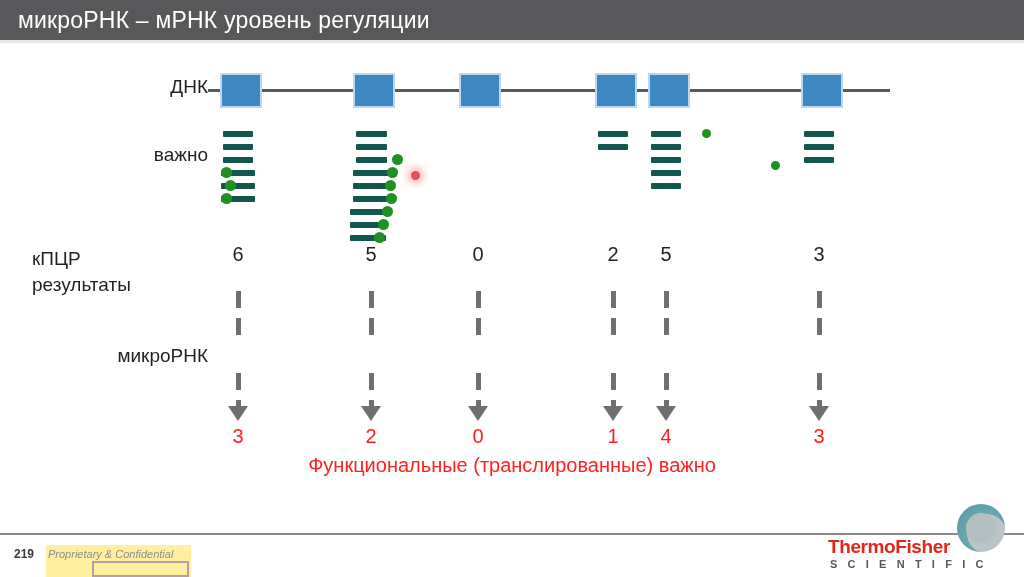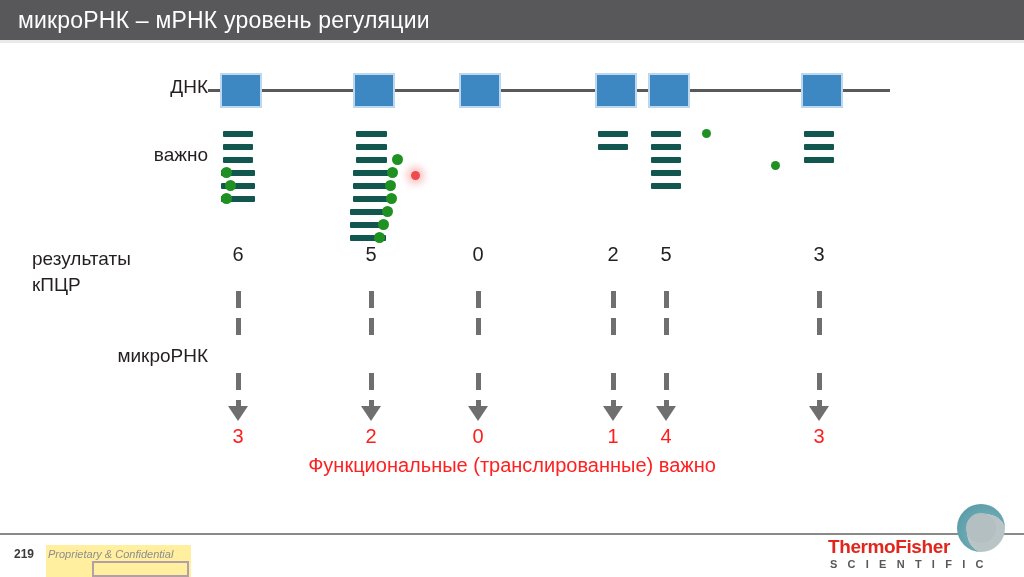--- a/index.html
+++ b/index.html
@@ -289,22 +289,22 @@
 <div id="title-banner">
   <div id="title-text">микроРНК – мРНК уровень регуляции</div>
 </div>
 <div id="title-underline"></div>
 
 <div id="slide-body">
 
   <div class="row-label" id="label-dna">ДНК</div>
   <div class="row-label" id="label-mrna">важно</div>
   <div class="row-label" id="label-qpcr">
+    <div>кПЦР</div>
     <div>результаты</div>
-    <div>кПЦР</div>
   </div>
   <div class="row-label" id="label-mirna">микроРНК</div>
 
   <div id="dna-line"></div>
   <div id="dna-boxes">
       <div class="dna-box" style="left: 220px;"></div>
       <div class="dna-box" style="left: 353px;"></div>
       <div class="dna-box" style="left: 459px;"></div>
       <div class="dna-box" style="left: 595px;"></div>
       <div class="dna-box" style="left: 648px;"></div>

